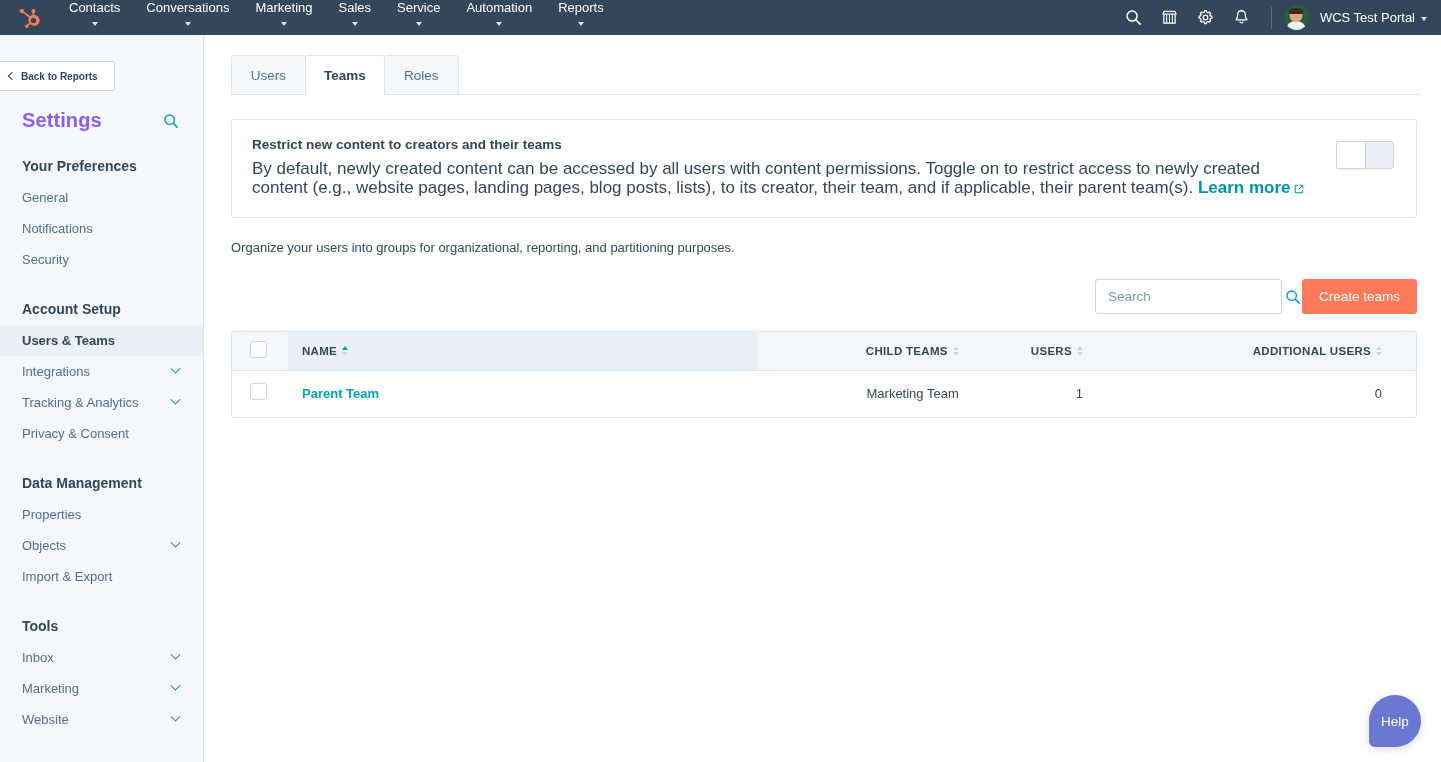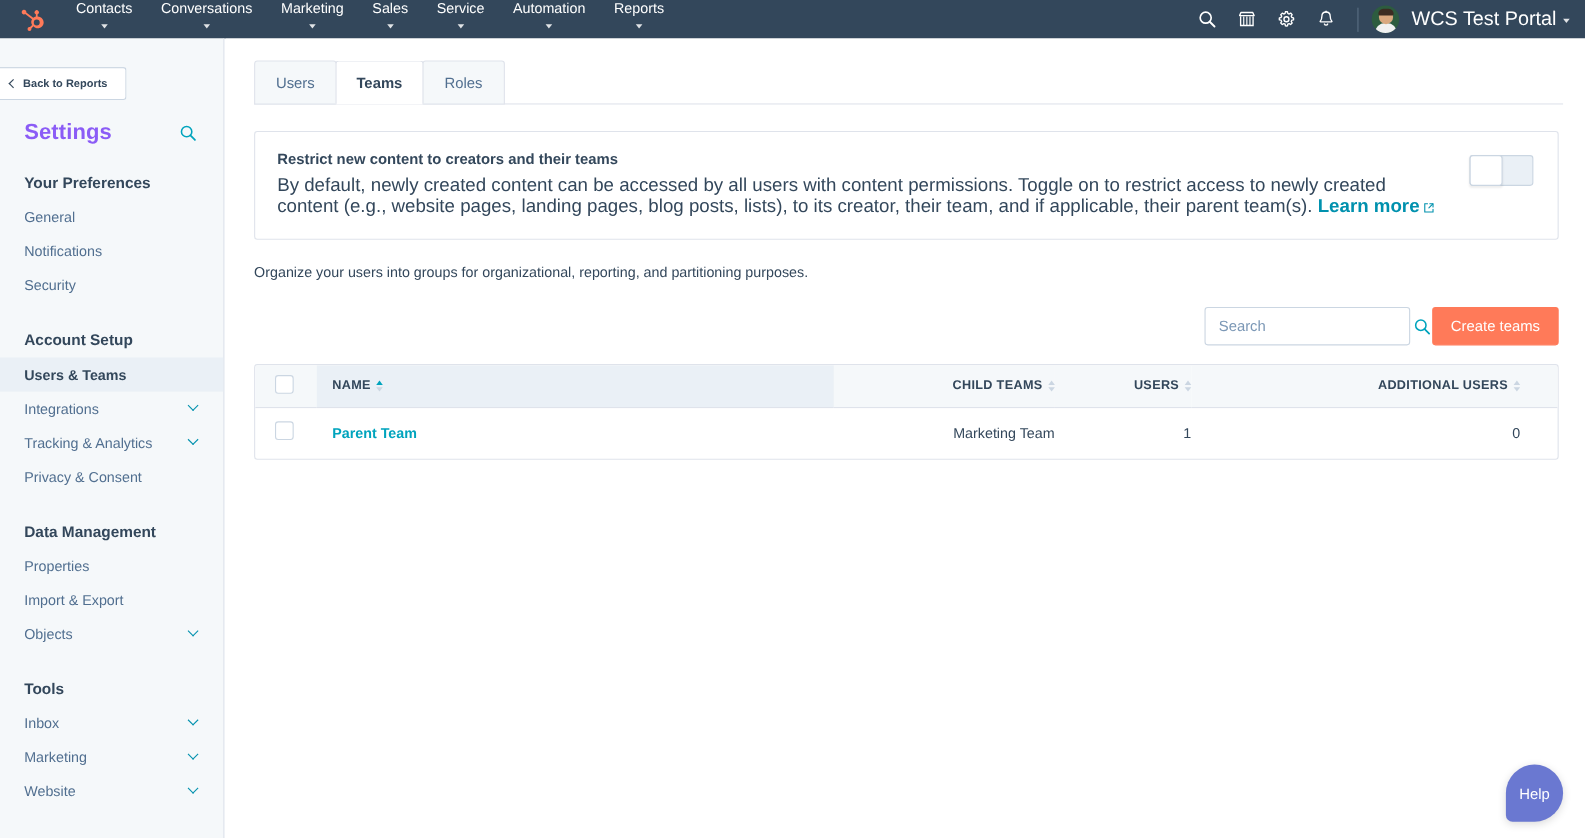--- a/index.html
+++ b/index.html
@@ -54,21 +54,21 @@
   }
   .avatar .hair {
     position: absolute; left: 50%; top: 3px; transform: translateX(-50%);
     width: 14px; height: 6px; border-radius: 7px 7px 2px 2px; background: #3c2c22;
   }
   .avatar .body {
     position: absolute; left: 50%; bottom: 0; transform: translateX(-50%);
     width: 20px; height: 9px; border-radius: 10px 10px 0 0; background: #f1f1f1;
   }
   .portal-name {
-    font-size: 18px; margin-left: 9px; display: flex; align-items: center; gap: 6px;
+    font-size: 13px; margin-left: 9px; display: flex; align-items: center; gap: 6px;
     cursor: pointer; white-space: nowrap;
   }
 
   
   .sidebar {
     position: absolute; top: 35px; left: 0;
     width: 204px; height: 727px;
     background: #f5f8fa;
     border-right: 1px solid #dfe3eb;
     overflow: hidden;
@@ -421,25 +421,25 @@
   </div>
   <div class="sb-item">
     <span>Privacy &amp; Consent</span>
   </div>
 
   <div class="sb-group">Data Management</div>
   <div class="sb-item">
     <span>Properties</span>
   </div>
   <div class="sb-item">
-    <span>Import &amp; Export</span>
-  </div>
-  <div class="sb-item">
     <span>Objects</span>
     <span class="chev-down-teal"></span>
+  </div>
+  <div class="sb-item">
+    <span>Import &amp; Export</span>
   </div>
 
   <div class="sb-group">Tools</div>
   <div class="sb-item">
     <span>Inbox</span>
     <span class="chev-down-teal"></span>
   </div>
   <div class="sb-item">
     <span>Marketing</span>
     <span class="chev-down-teal"></span>

